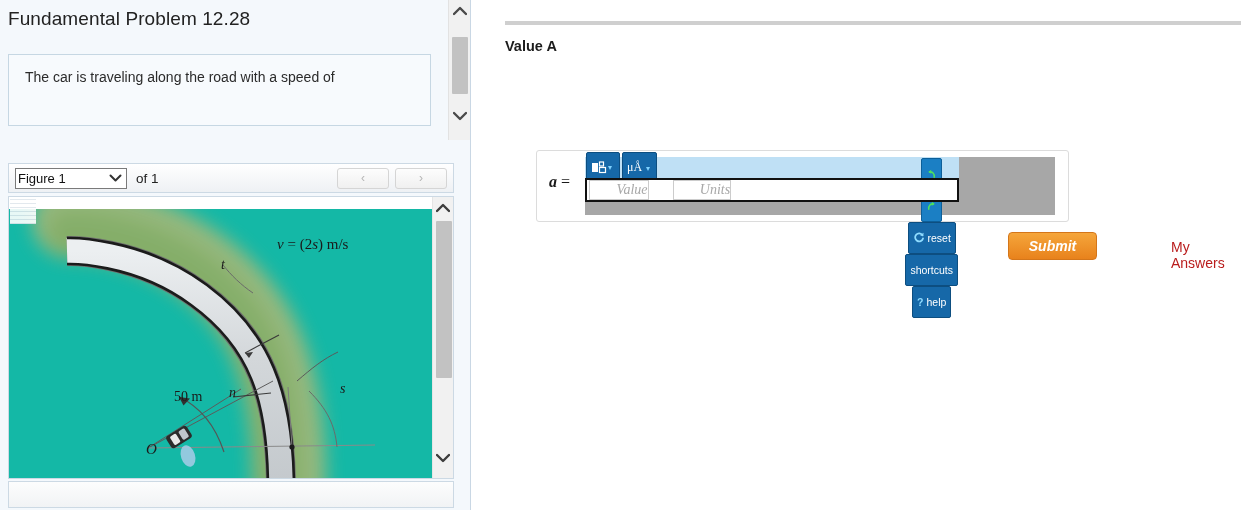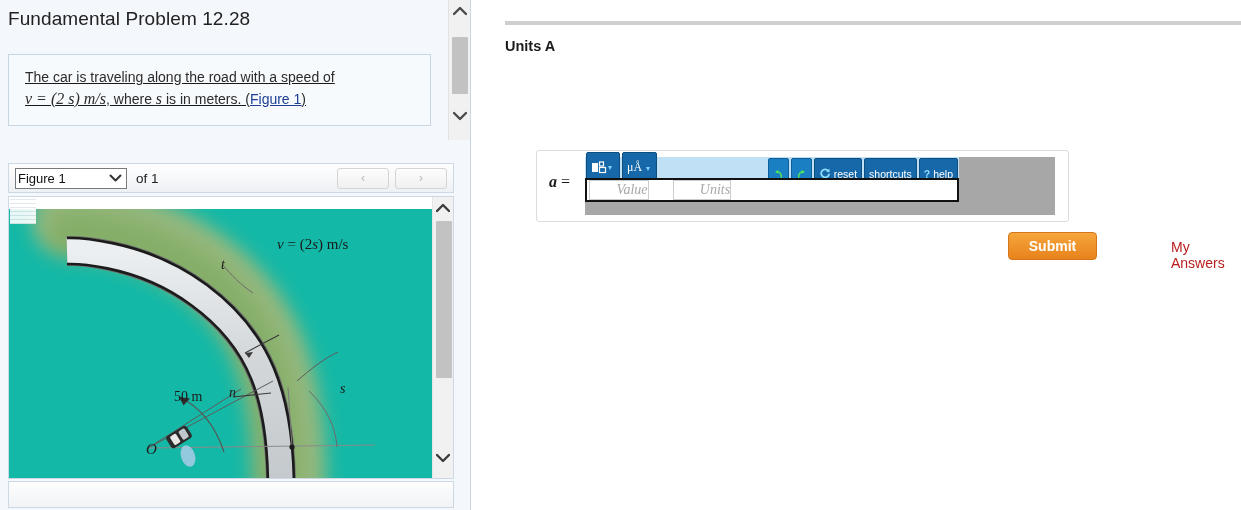--- a/index.html
+++ b/index.html
@@ -42,21 +42,20 @@
   }
   .problem-statement {
     position: absolute;
     left: 8px; top: 54px;
     width: 423px;
     height: 72px;
     box-sizing: border-box;
     border: 1px solid #c6d7e3;
     background: #f7fafd;
     padding: 12px 16px 0 16px;
-    text-decoration: underline;
   }
   .stmt-line {
     font-size: 14px;
     line-height: 21px;
     color: #2b2b2b;
   }
   .mathv {
     font-family: "Liberation Serif", serif;
     font-style: italic;
     font-size: 16px;
@@ -289,20 +288,21 @@
     cursor: pointer;
     box-sizing: border-box;
     white-space: nowrap;
   }
   .tb-left { margin-left: 1px; }
   .tb-right-group {
     position: absolute;
     right: 0; top: 1px;
     display: flex;
     align-items: center;
+    flex-direction: column;
   }
   .tb-icon {
     width: 21px;
     background: #1b7fc4;
     border-color: #0d5f99;
     font-size: 13px;
     color: #5fe06f;
     font-weight: bold;
   }
   .answer-inputs {
@@ -345,43 +345,41 @@
     border: 1px solid #d4761a;
     border-radius: 4px;
     color: #ffffff;
     font-size: 14px;
     font-weight: bold;
     display: flex;
     align-items: center;
     justify-content: center;
     cursor: pointer;
     box-sizing: border-box;
+    font-style: italic;
   }
   .my-answers {
     position: absolute;
     left: 700px; top: 239px;
     font-size: 14px;
     color: #b91c1c;
     cursor: pointer;
   }
 </style>
 </head>
 <body>
 
 <div class="root">
 
   <div class="left-panel">
 
     <div class="problem-title">Fundamental Problem 12.28</div>
 
     <div class="problem-statement">
       <div class="stmt-line">The car is traveling along the road with a speed of</div>
-      <div class="stmt-line">
-        <span class="mathv">v = (2 s) m/s</span><span>, where </span><span class="mathv">s</span><span> is in meters. (</span><span class="figlink">Figure 1</span><span>)</span>
-      </div>
     </div>
 
     <div class="outer-scroll">
       <div class="sb-arrow" style="top:0">
         <svg width="14" height="10" viewBox="0 0 14 10">
             <path d="M1 8 L7 2 L13 8" stroke="#4a4a4a" stroke-width="2.4" fill="none" stroke-linecap="round" stroke-linejoin="round"></path>
           </svg>
       </div>
       <div class="sb-thumb" style="top:37px;height:57px;"></div>
       <div class="sb-arrow" style="top:105px">
@@ -495,21 +493,21 @@
       </div>
     </div>
 
     <div class="bottom-bar"></div>
   </div>
 
   <div class="right-panel">
 
     <div class="top-rule"></div>
 
-    <div class="part-label">Units A</div>
+    <div class="part-label">Value A</div>
 
 
 
     <div class="answer-frame">
       <div class="a-eq"><i>a</i> =</div>
 
       <div class="mathpad">
         <div class="mathpad-toolbar">
           <div class="tb-btn tb-left">
             <svg width="24" height="13" viewBox="0 0 24 13">

